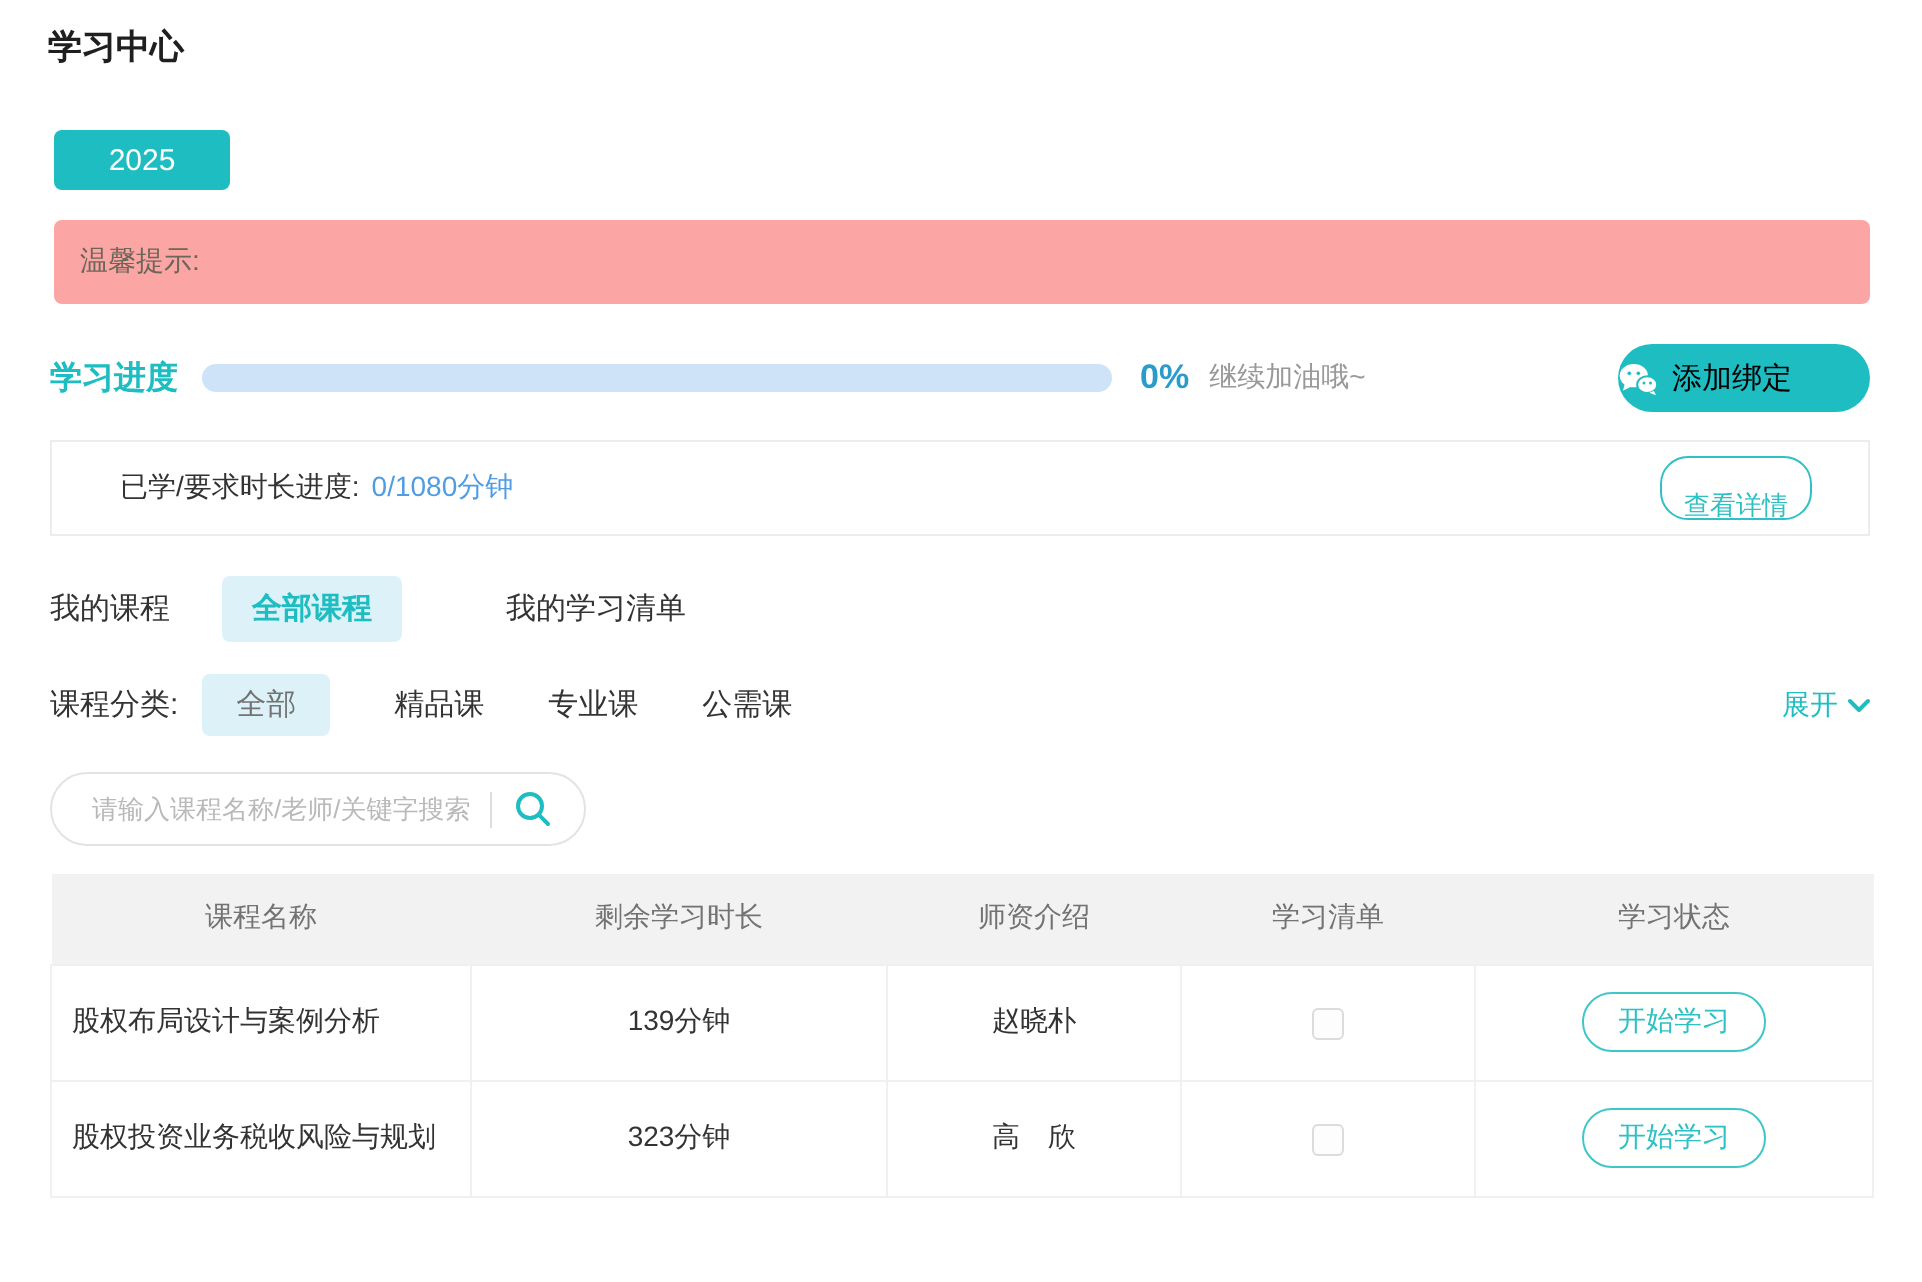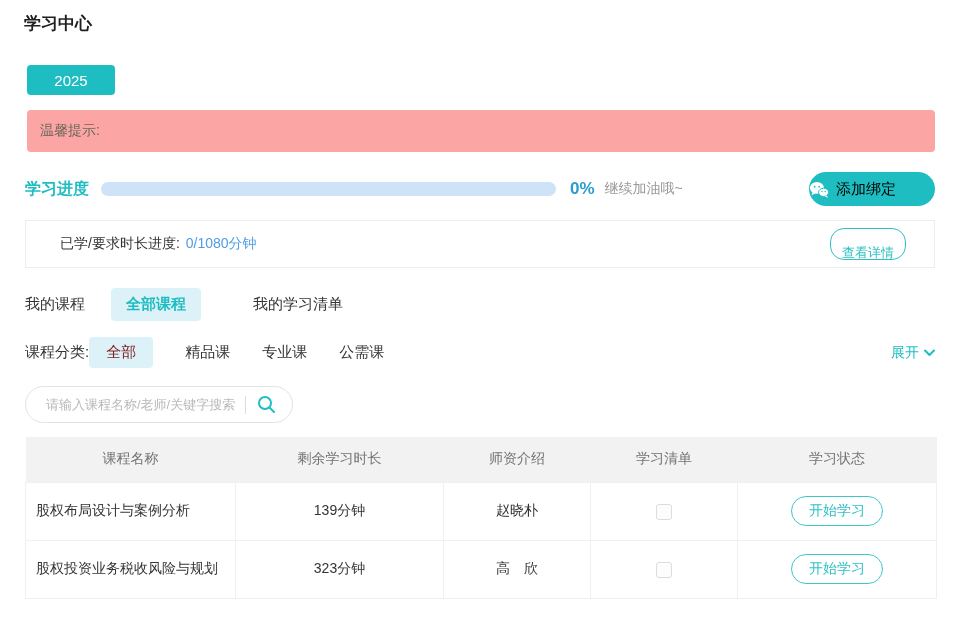--- a/index.html
+++ b/index.html
@@ -36,22 +36,22 @@
 
   .tabs-row { margin:20px 0 0 25px; display:flex; align-items:center; font-size:15px;text-align:right; }
   .tab { color:#333; cursor:pointer; padding:7px 0; }
   .tab.active { color:#1ebdc2; background:#dcf2f8; border-radius:4px; padding:7px 15px;
                 margin:0 26px; font-weight:bold; }
   .tab + .tab:not(.active) { margin-left:26px; }
 
   .cat-row { margin:16px 26px 0 25px; display:flex; align-items:center; font-size:15px; }
   .cat-label { color:#333; }
   .cat-item { color:#333; cursor:pointer; margin-left:32px; }
-  .cat-item.active { color:#7f1d1d; background:#dcf2f8; border-radius:4px; padding:6px 17px;
-                     margin-left:0; }
+  .cat-item.active { color:#737373; background:#dcf2f8; border-radius:4px; padding:6px 17px;
+                     margin-left:12px; }
   .expand-link { color:#1ebdc2; font-size:14px; cursor:pointer; display:flex;
                  align-items:center; gap:5px; }
 
   .search-box { margin:18px 0 0 25px; width:268px; height:37px; border:1px solid #e3e3e3;
                 border-radius:19px; display:flex; align-items:center; padding:0 16px 0 20px; }
   .search-box input { flex:1; border:none; outline:none; font-size:13px; color:#333;
                       font-family:inherit; background:transparent; min-width:0; }
   .search-box input::placeholder { color:#b9b9b9; }
   .search-divider { width:1px; height:18px; background:#ddd; margin:0 11px 0 4px; }
   .search-icon { display:flex; cursor:pointer; }

